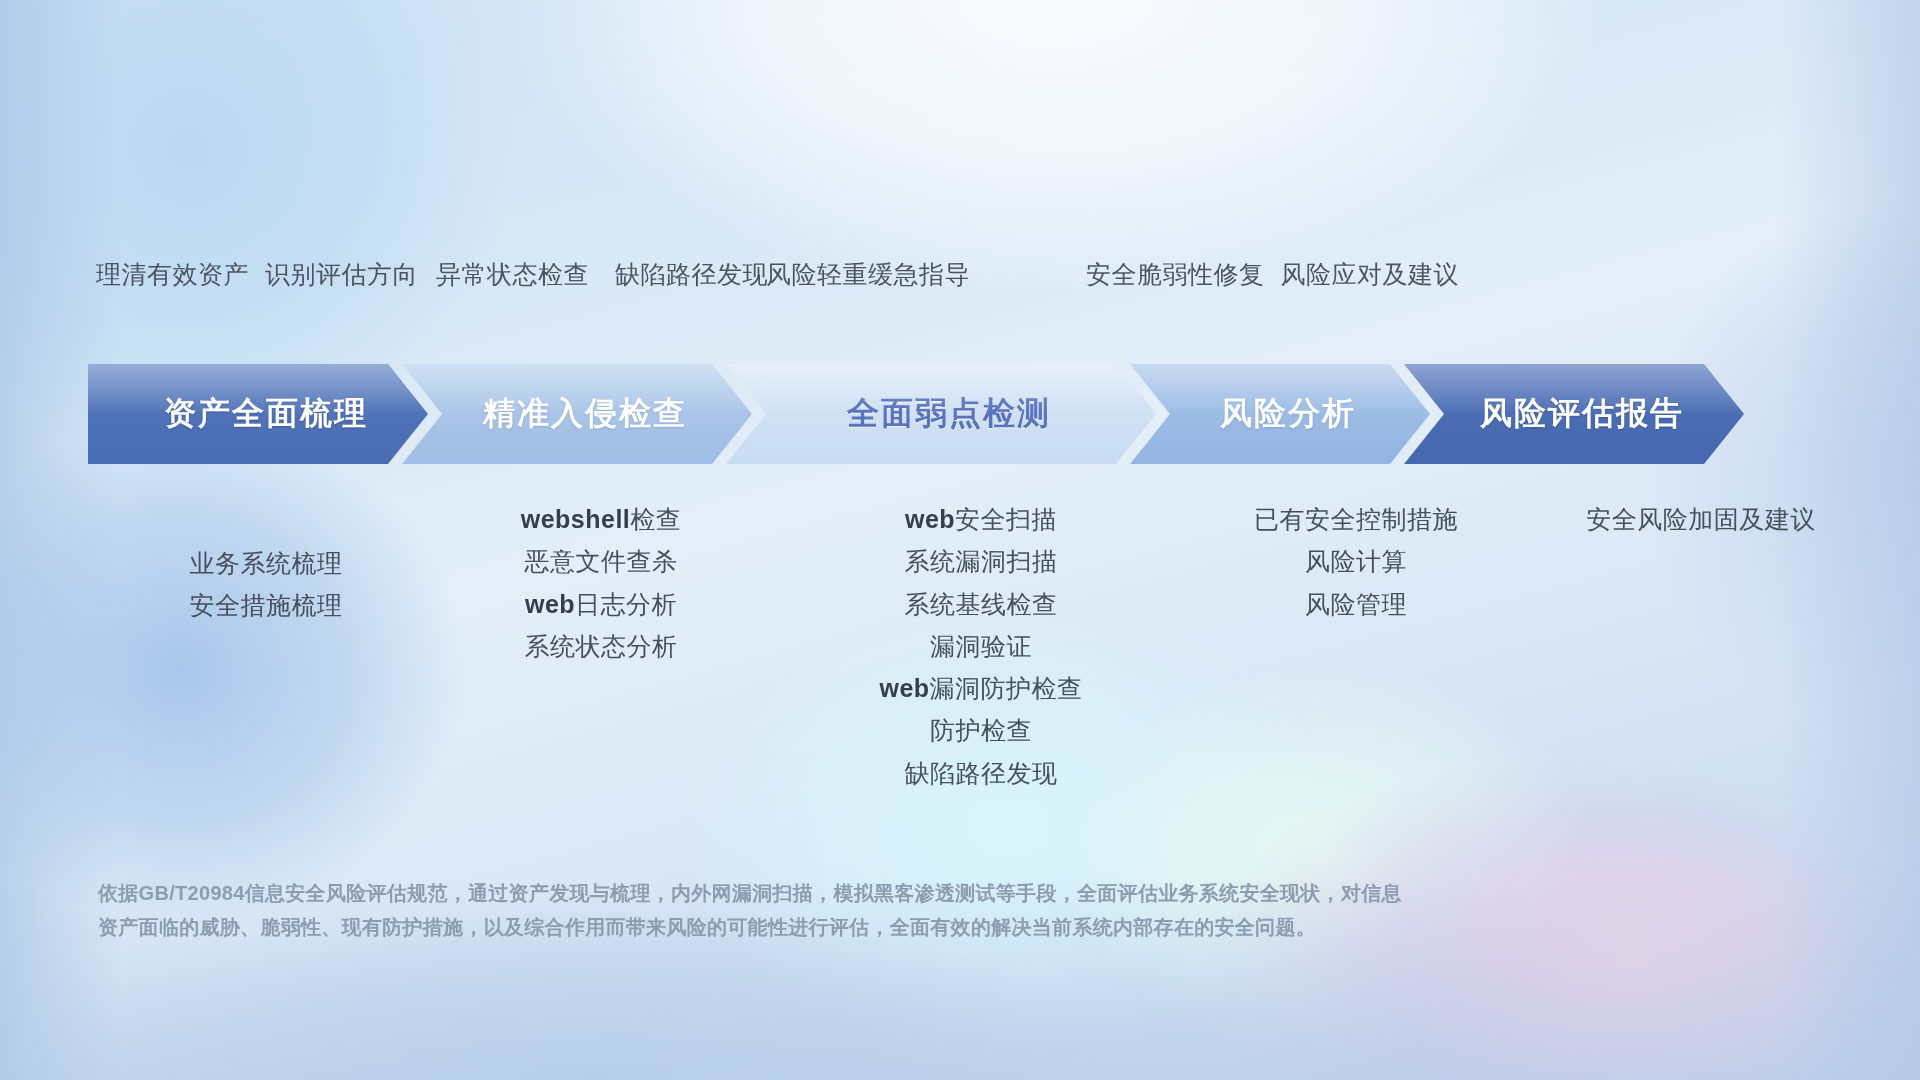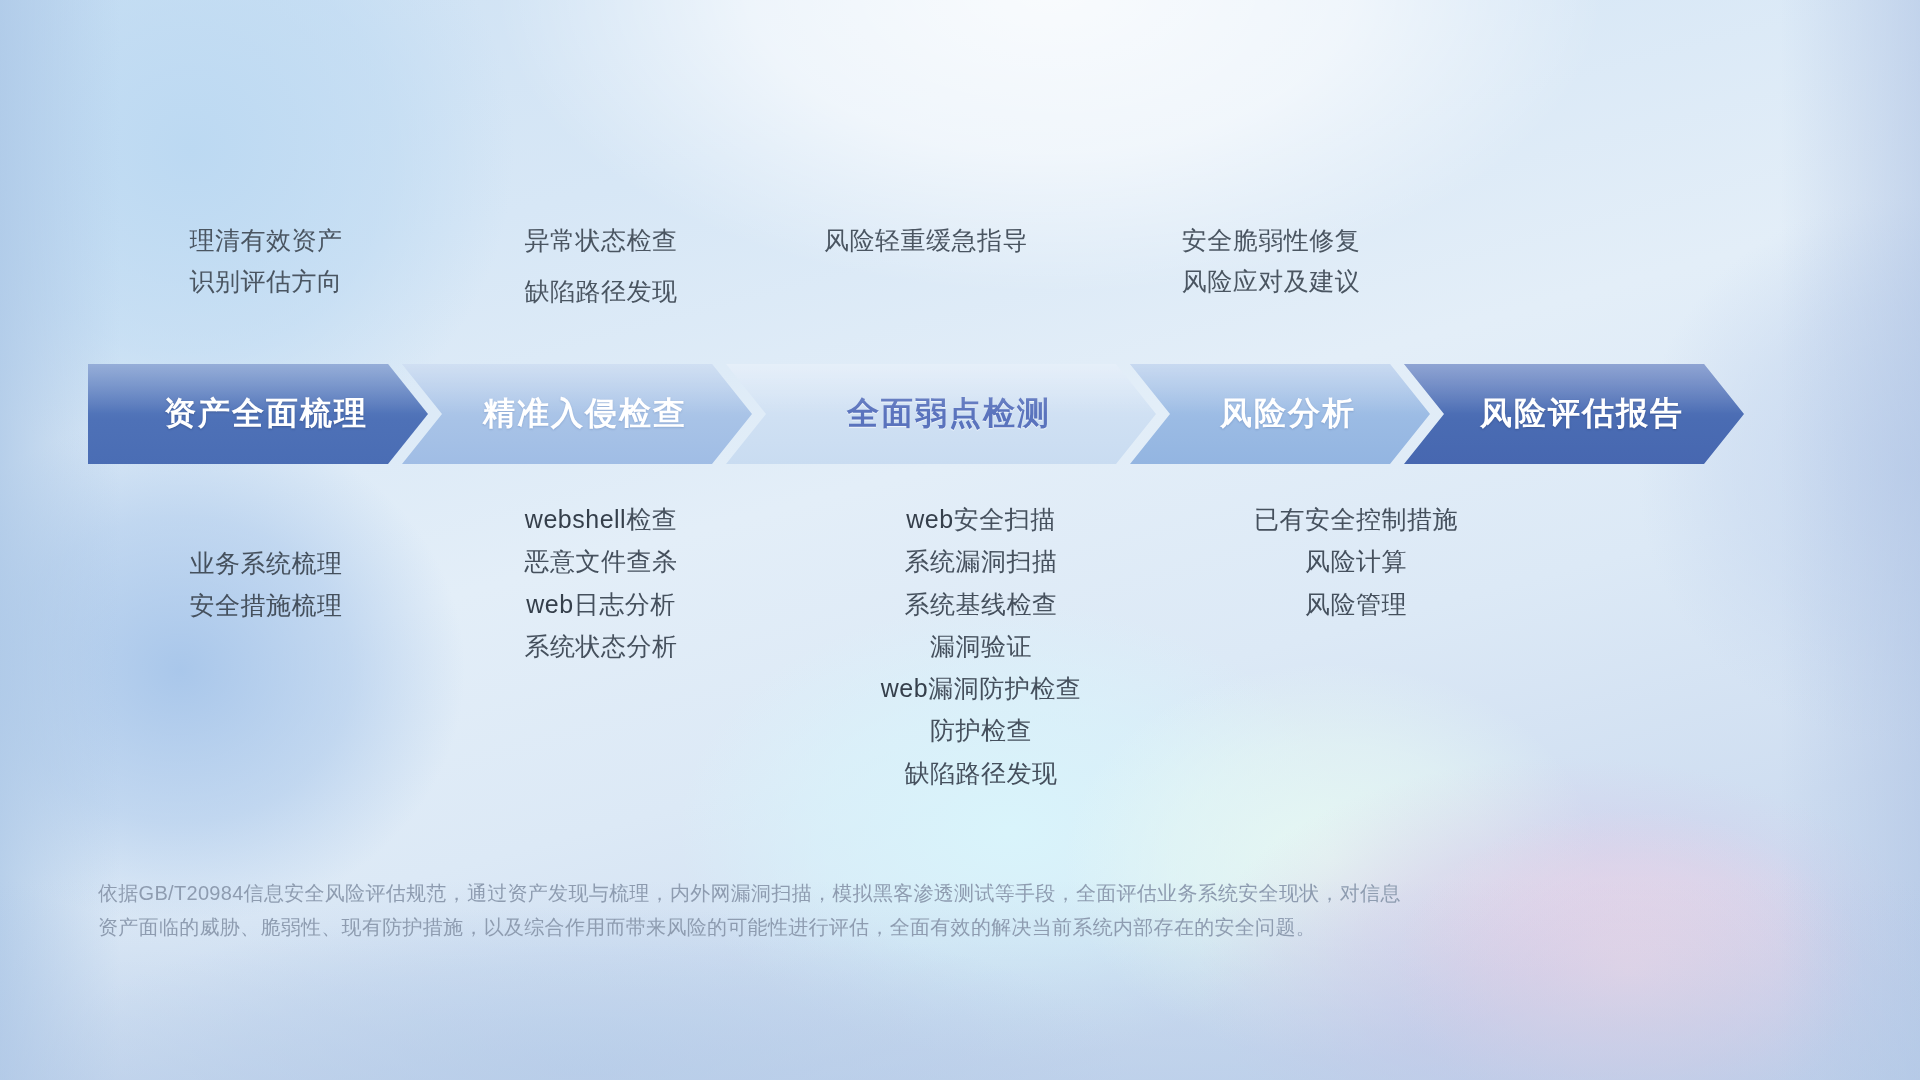--- a/index.html
+++ b/index.html
@@ -76,21 +76,21 @@
   
   #content { position:absolute; inset:0; }
 
   
   .top-row {
     position:absolute;
     left:96px; top:228px; width:1790px; height:92px;
     display:flex;
   }
   .top-col {
-    display:flex; flex-direction:column;
+    display:flex; flex-direction:row;
     align-items:center; justify-content:flex-start;
     gap:16px;
   }
   .top-line {
     font-size:25px; color:#4a5561; letter-spacing:.5px;
     white-space:nowrap; line-height:1;
   }
 
   
   .banner {
@@ -140,28 +140,28 @@
     left:96px; top:506px; width:1790px;
     display:flex; align-items:flex-start;
   }
   .bot-col {
     display:flex; flex-direction:column; align-items:center; gap:16px;
   }
   .bot-line {
     font-size:25px; color:#45505d; letter-spacing:.5px;
     white-space:nowrap; line-height:1.05;
   }
-  .bot-line b { font-weight:normal; color:#353f4b; }
+  .bot-line b { font-weight:bold; color:#353f4b; }
 
   
   .footer {
     position:absolute; left:98px; top:876px; width:1720px;
     font-size:20px; line-height:34px; color:#8e9cb0; letter-spacing:.3px;
   }
-  .footer div { white-space:nowrap; }
+  .footer div { white-space:nowrap;font-weight:bold; }
 </style>
 </head>
 <body>
 
 <div id="bg">
   <div class="bglayer b-base"></div>
   <div class="bglayer b-tl"></div>
   <div class="bglayer b-topwhite"></div>
   <div class="bglayer b-leftblue"></div>
   <div class="bglayer b-cyan"></div>
@@ -231,20 +231,23 @@
         <div class="bot-line">漏洞验证</div>
         <div class="bot-line"><b>web</b>漏洞防护检查</div>
         <div class="bot-line">防护检查</div>
         <div class="bot-line">缺陷路径发现</div>
       </div>
       <div class="bot-col" style="width: 320px;">
         <div class="bot-line">已有安全控制措施</div>
         <div class="bot-line">风险计算</div>
         <div class="bot-line">风险管理</div>
       </div>
+      <div class="bot-col" style="width: 370px;">
+        <div class="bot-line">安全风险加固及建议</div>
+      </div>
     </div>
 
   <div class="footer">
     <div>依据GB/T20984信息安全风险评估规范，通过资产发现与梳理，内外网漏洞扫描，模拟黑客渗透测试等手段，全面评估业务系统安全现状，对信息</div>
     <div>资产面临的威胁、脆弱性、现有防护措施，以及综合作用而带来风险的可能性进行评估，全面有效的解决当前系统内部存在的安全问题。</div>
   </div>
 
 </div>
 
 </body></html>

